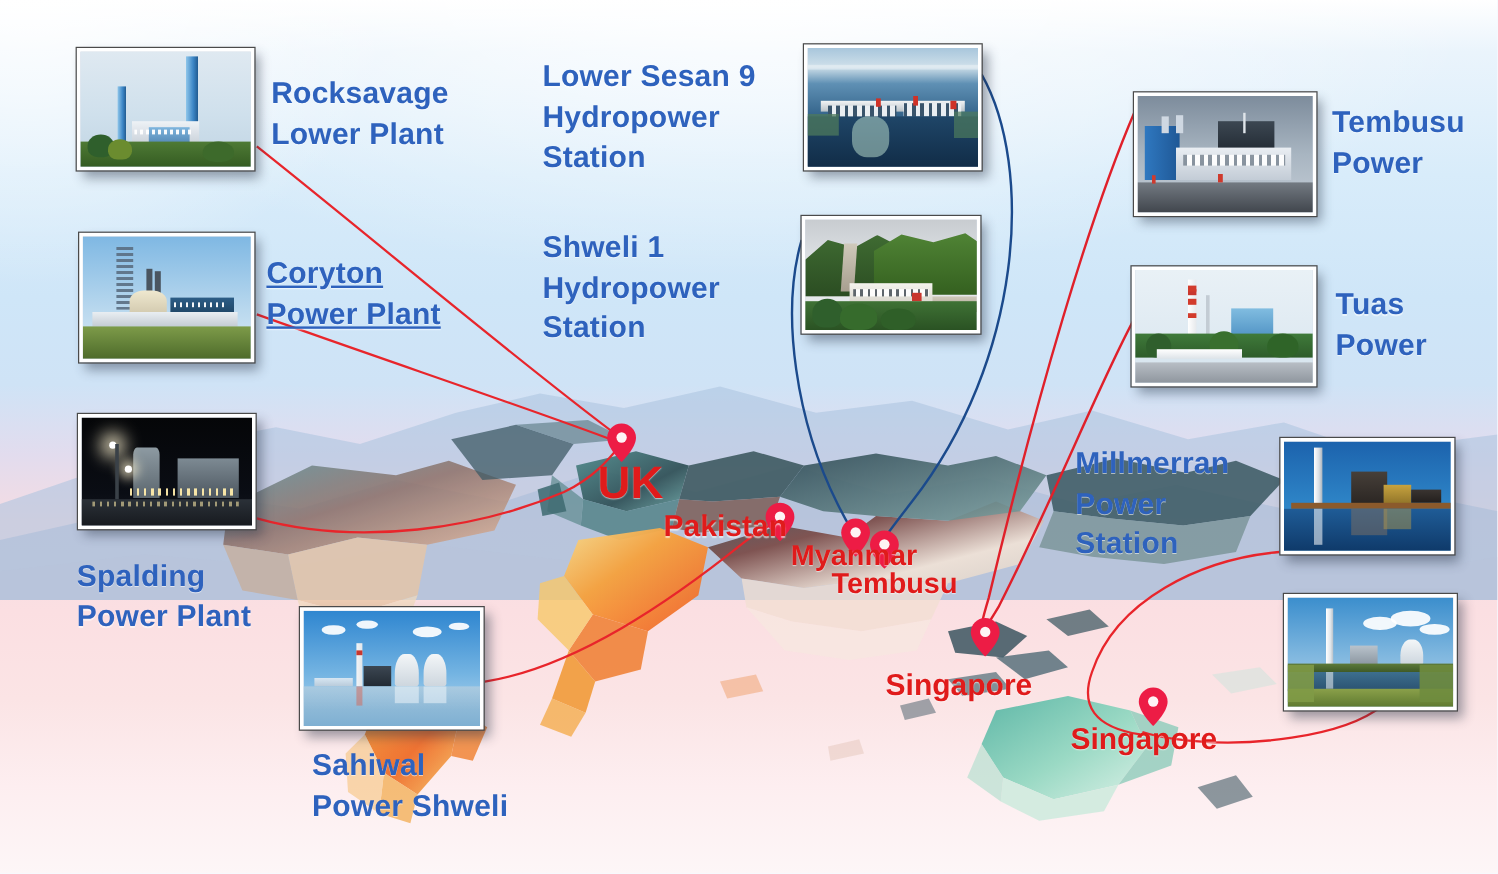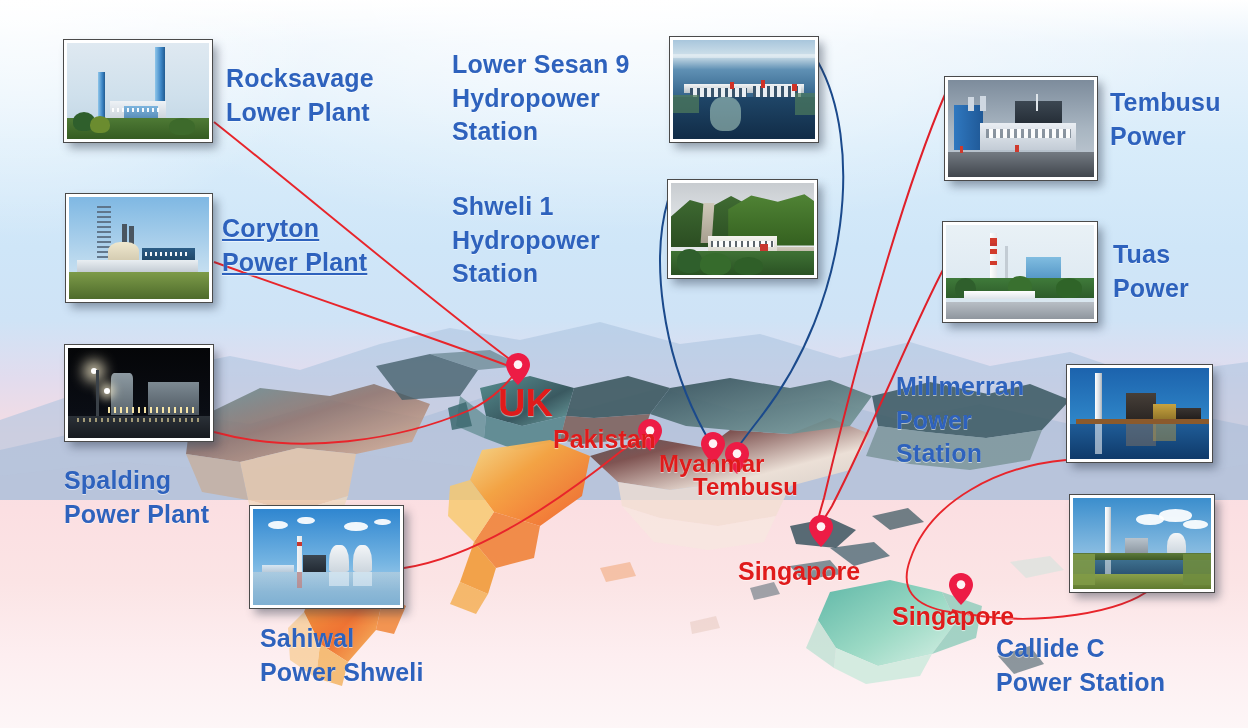--- a/index.html
+++ b/index.html
@@ -524,16 +524,14 @@
   <div class="lbl" style="left:1110px; top:86px; width:140px;">Tembusu
 Power</div>
 
   <div class="lbl" style="left:1113px; top:238px; width:140px;">Tuas
 Power</div>
 
   <div class="lbl" style="left:896px; top:370px; width:180px;">Millmerran
 Power
 Station</div>
 
-  <div class="lbl" style="left:996px; top:632px; width:250px;">Callide C
-Power Station</div>
 
 </div>
 
 </body></html>

